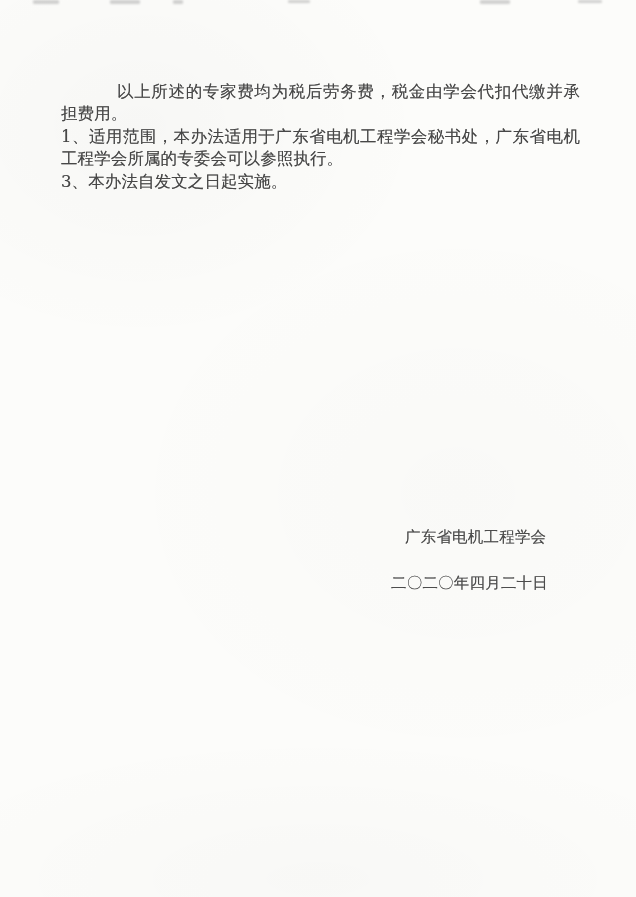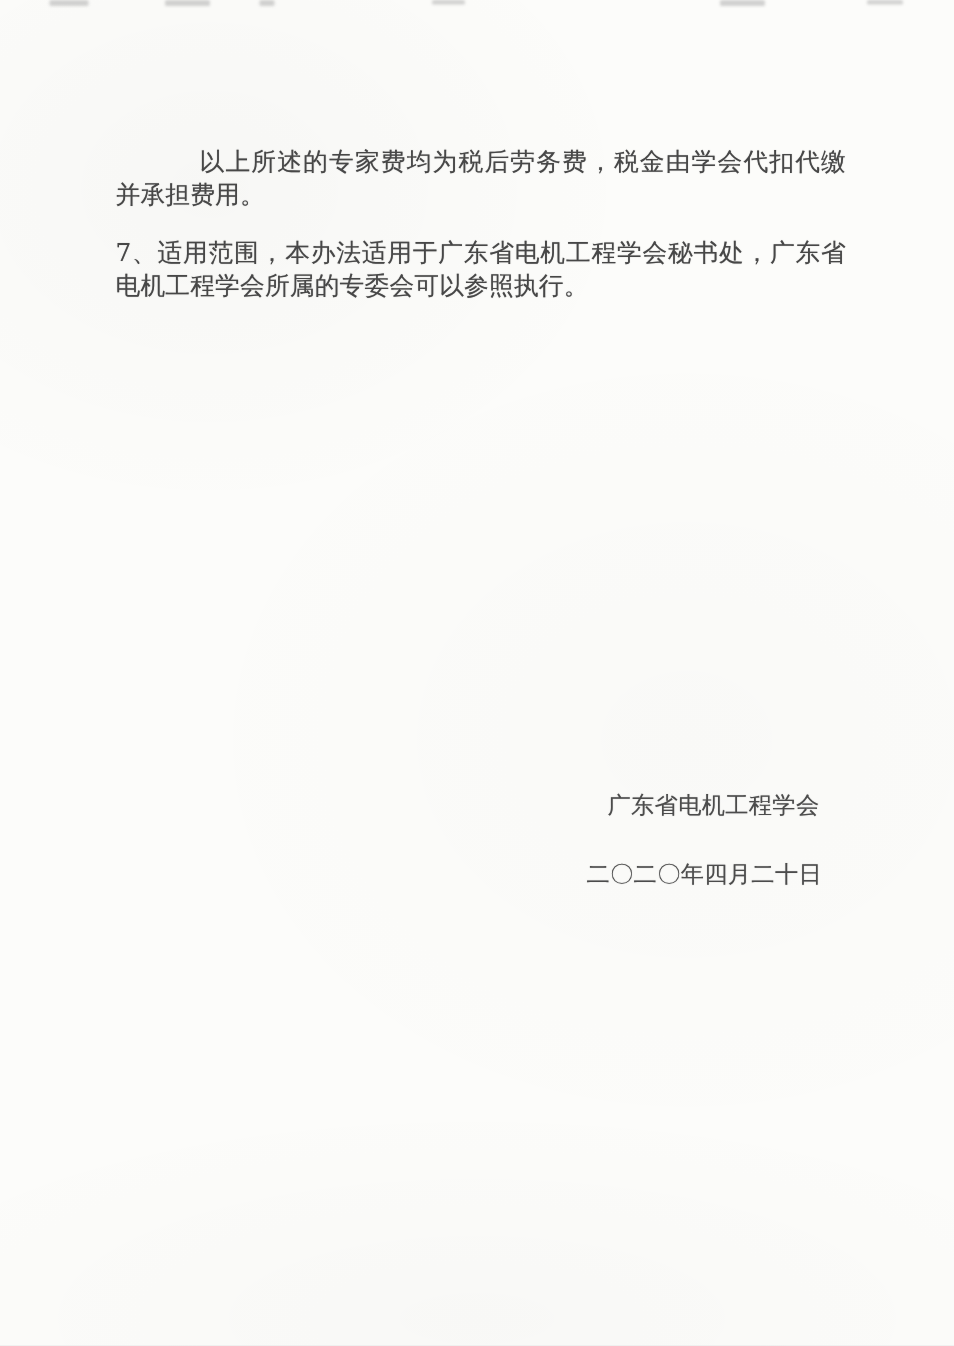--- a/index.html
+++ b/index.html
@@ -28,21 +28,21 @@
     font-size: 16.5px;
     line-height: 22.4px;
     color: #474747;
     text-align: justify;
     text-justify: inter-ideograph;
     word-break: break-all;
     letter-spacing: 0.1px;
     text-shadow: 0 0 0.6px rgba(70,70,70,0.55);
   }
   .body-text p {
-    margin: 16px;
+    margin: 0;
     padding: 0;
   }
   .body-text p.indent {
     text-indent: 56px;
   }
   .sig {
     position: absolute;
     font-size: 15.5px;
     color: #4c4c4c;
     letter-spacing: 0.2px;
@@ -74,19 +74,20 @@
 
   <span class="artifact a1"></span>
   <span class="artifact a2"></span>
   <span class="artifact a3"></span>
   <span class="artifact a4"></span>
   <span class="artifact a5"></span>
   <span class="artifact a6"></span>
 
   <div class="body-text">
     <p class="indent">以上所述的专家费均为税后劳务费，税金由学会代扣代缴并承担费用。</p>
-    <p class="flush">7、适用范围，本办法适用于广东省电机工程学会秘书处，广东省电机工程学会所属的专委会可以参照执行。</p>
+    <p class="flush">1、适用范围，本办法适用于广东省电机工程学会秘书处，广东省电机工程学会所属的专委会可以参照执行。</p>
+    <p class="flush">3、本办法自发文之日起实施。</p>
   </div>
 
   <div class="sig sig-date">二〇二〇年四月二十日</div>
   <div class="sig sig-org">广东省电机工程学会</div>
 
 </div>
 
 </body></html>

